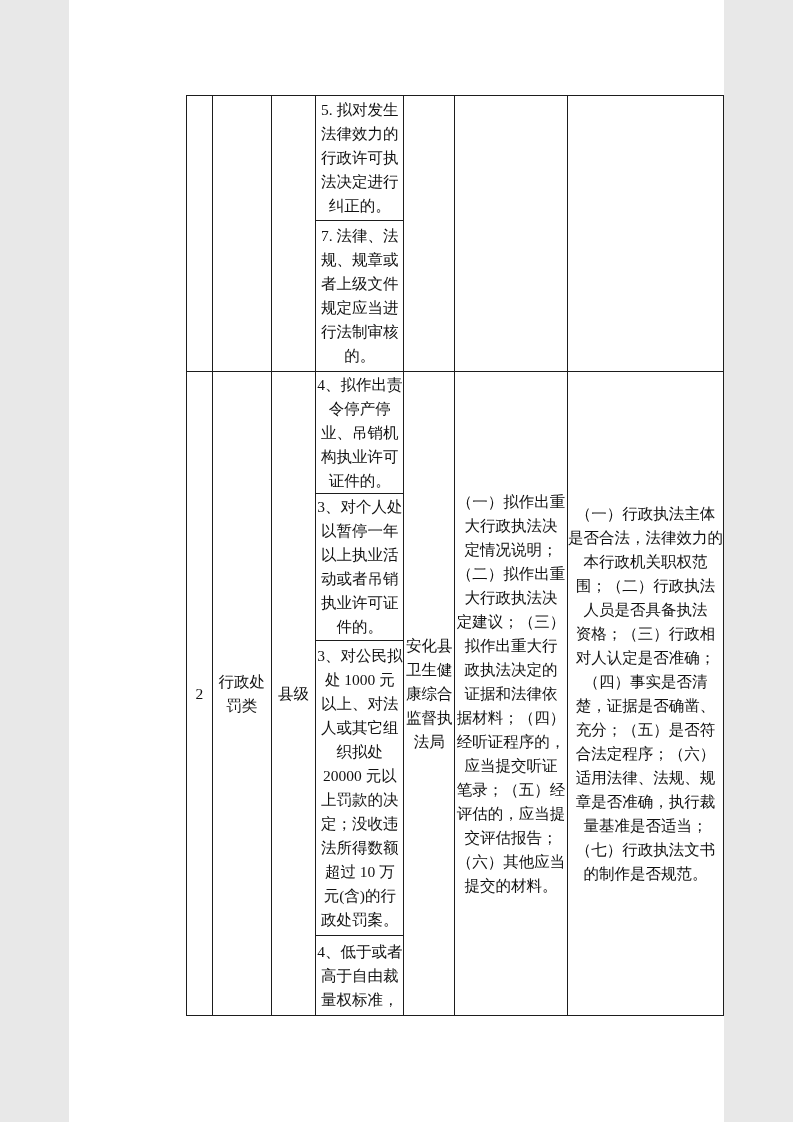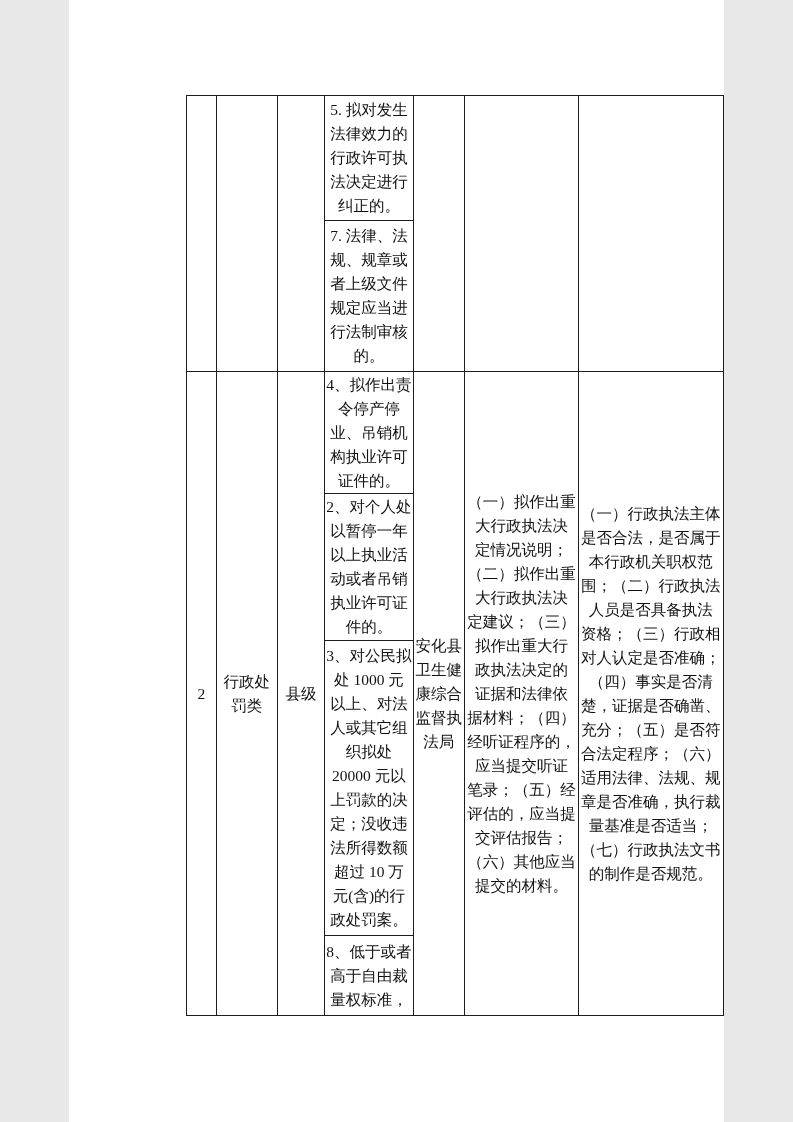--- a/index.html
+++ b/index.html
@@ -121,38 +121,38 @@
 证据和法律依
 据材料；（四）
 经听证程序的，
 应当提交听证
 笔录；（五）经
 评估的，应当提
 交评估报告；
 （六）其他应当
 提交的材料。</td>
         <td class="c-review" rowspan="4">（一）行政执法主体
-是否合法，是否属于
+是否合法，法律效力的
 本行政机关职权范
 围；（二）行政执法
 人员是否具备执法
 资格；（三）行政相
 对人认定是否准确；
 （四）事实是否清
 楚，证据是否确凿、
 充分；（五）是否符
 合法定程序；（六）
 适用法律、法规、规
 章是否准确，执行裁
 量基准是否适当；
 （七）行政执法文书
 的制作是否规范。</td>
       </tr>
       <tr class="r4">
-        <td class="c-item">2、对个人处
+        <td class="c-item">3、对个人处
 以暂停一年
 以上执业活
 动或者吊销
 执业许可证
 件的。</td>
       </tr>
       <tr class="r5">
         <td class="c-item">3、对公民拟
 处 1000 元
 以上、对法
@@ -160,19 +160,19 @@
 织拟处
 20000 元以
 上罚款的决
 定；没收违
 法所得数额
 超过 10 万
 元(含)的行
 政处罚案。</td>
       </tr>
       <tr class="r6">
-        <td class="c-item">8、低于或者
+        <td class="c-item">4、低于或者
 高于自由裁
 量权标准，</td>
       </tr>
     </tbody>
   </table>
 </div>
 
 </body></html>

